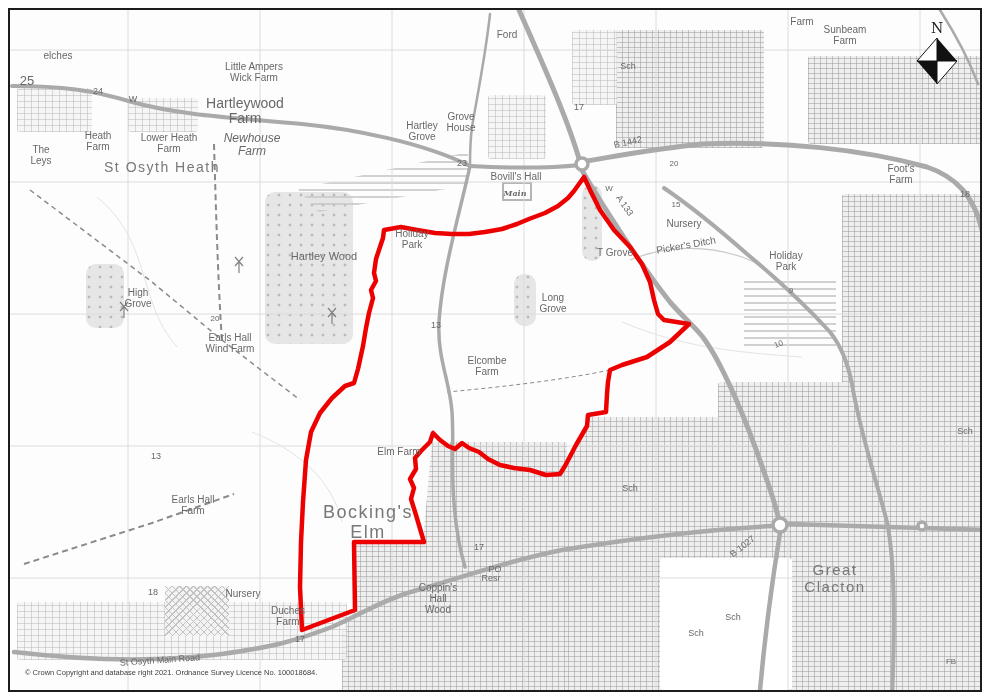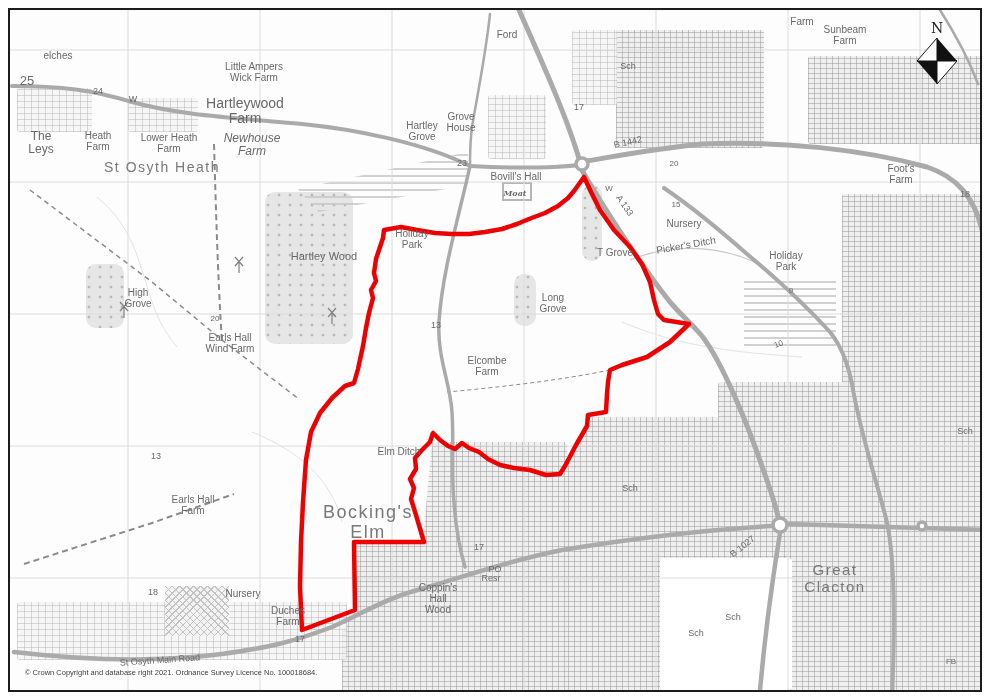--- a/index.html
+++ b/index.html
@@ -109,21 +109,21 @@
         </svg>
       <div id="labels">
           <div class="lbl" style="left: 36px; top: 53px; font-size: 10px; padding-left: 40px;">elches</div>
           <div class="lbl" style="left: 25px; top: 79px; font-size: 13px;">25</div>
           <div class="lbl" style="left: 96px; top: 90px; font-size: 9px;">24</div>
           <div class="lbl" style="left: 131px; top: 98px; font-size: 9px;">W</div>
           <div class="lbl" style="left: 252px; top: 70px; font-size: 10px;">Little Ampers
 Wick Farm</div>
           <div class="lbl" style="left: 243px; top: 109px; font-size: 14px;">Hartleywood
 Farm</div>
-          <div class="lbl" style="left: 39px; top: 141px; font-size: 12px;">The
+          <div class="lbl" style="left: 39px; top: 153px; font-size: 10px;">The
 Leys</div>
           <div class="lbl" style="left: 96px; top: 139px; font-size: 10px;">Heath
 Farm</div>
           <div class="lbl" style="left: 167px; top: 141px; font-size: 10px;">Lower Heath
 Farm</div>
           <div class="lbl" style="left: 250px; top: 143px; font-size: 12px; font-style: italic;">Newhouse
 Farm</div>
           <div class="lbl big" style="left: 160px; top: 166px; font-size: 14px;">St Osyth Heath</div>
           <div class="lbl" style="left: 505px; top: 32px; font-size: 10px;">Ford</div>
           <div class="lbl" style="left: 420px; top: 129px; font-size: 10px;">Hartley
@@ -134,21 +134,21 @@
           <div class="lbl" style="left: 577px; top: 106px; font-size: 9px;">17</div>
           <div class="lbl" style="left: 626px; top: 141px; font-size: 9px; transform: translate(-50%, -50%) rotate(-12deg);">B 1442</div>
           <div class="lbl" style="left: 672px; top: 162px; font-size: 8px;">20</div>
           <div class="lbl" style="left: 800px; top: 19px; font-size: 10px;">Farm</div>
           <div class="lbl" style="left: 843px; top: 33px; font-size: 10px;">Sunbeam
 Farm</div>
           <div class="lbl" style="left: 899px; top: 172px; font-size: 10px;">Foot's
 Farm</div>
           <div class="lbl" style="left: 460px; top: 162px; font-size: 9px;">23</div>
           <div class="lbl" style="left: 514px; top: 174px; font-size: 10px;">Bovill's Hall</div>
-          <div class="lbl serif" style="left: 513px; top: 191px; font-size: 8px;">Moat</div>
+          <div class="lbl serif" style="left: 513px; top: 191px; font-size: 8px;">Main</div>
           <div class="lbl" style="left: 607px; top: 187px; font-size: 8px;">W</div>
           <div class="lbl" style="left: 622px; top: 204px; font-size: 9px; transform: translate(-50%, -50%) rotate(55deg);">A 133</div>
           <div class="lbl" style="left: 674px; top: 203px; font-size: 8px;">15</div>
           <div class="lbl" style="left: 682px; top: 221px; font-size: 10px;">Nursery</div>
           <div class="lbl" style="left: 684px; top: 243px; font-size: 10px; transform: translate(-50%, -50%) rotate(-10deg);">Picker's Ditch</div>
           <div class="lbl" style="left: 784px; top: 259px; font-size: 10px;">Holiday
 Park</div>
           <div class="lbl" style="left: 410px; top: 237px; font-size: 10px;">Holiday
 Park</div>
           <div class="lbl" style="left: 613px; top: 250px; font-size: 10px;">T Grove</div>
@@ -162,21 +162,21 @@
 Wind Farm</div>
           <div class="lbl" style="left: 789px; top: 289px; font-size: 8px;">9</div>
           <div class="lbl" style="left: 777px; top: 343px; font-size: 8px; transform: translate(-50%, -50%) rotate(-20deg);">10</div>
           <div class="lbl" style="left: 434px; top: 324px; font-size: 9px;">13</div>
           <div class="lbl" style="left: 485px; top: 364px; font-size: 10px;">Elcombe
 Farm</div>
           <div class="lbl" style="left: 963px; top: 193px; font-size: 9px;">18</div>
           <div class="lbl" style="left: 154px; top: 455px; font-size: 9px;">13</div>
           <div class="lbl" style="left: 191px; top: 503px; font-size: 10px;">Earls Hall
 Farm</div>
-          <div class="lbl" style="left: 397px; top: 449px; font-size: 10px;">Elm Ditch</div>
+          <div class="lbl" style="left: 397px; top: 449px; font-size: 10px;">Elm Farm</div>
           <div class="lbl big" style="left: 366px; top: 521px; font-size: 18px;">Bocking's
 Elm</div>
           <div class="lbl" style="left: 628px; top: 487px; font-size: 9px;">Sch</div>
           <div class="lbl" style="left: 963px; top: 430px; font-size: 9px;">Sch</div>
           <div class="lbl" style="left: 477px; top: 546px; font-size: 9px;">17</div>
           <div class="lbl" style="left: 741px; top: 545px; font-size: 9px; transform: translate(-50%, -50%) rotate(-38deg);">B 1027</div>
           <div class="lbl" style="left: 493px; top: 568px; font-size: 9px;">PO</div>
           <div class="lbl" style="left: 475px; top: 577px; font-size: 9px; padding-left: 28px;">Resr</div>
           <div class="lbl big" style="left: 833px; top: 576px; font-size: 15px;">Great
 Clacton</div>

